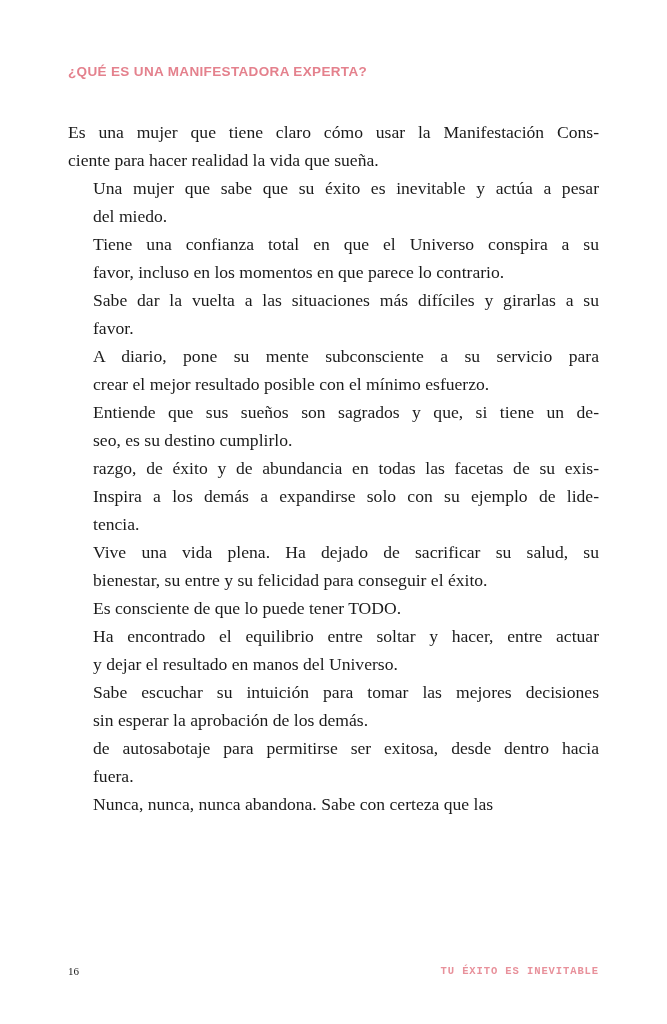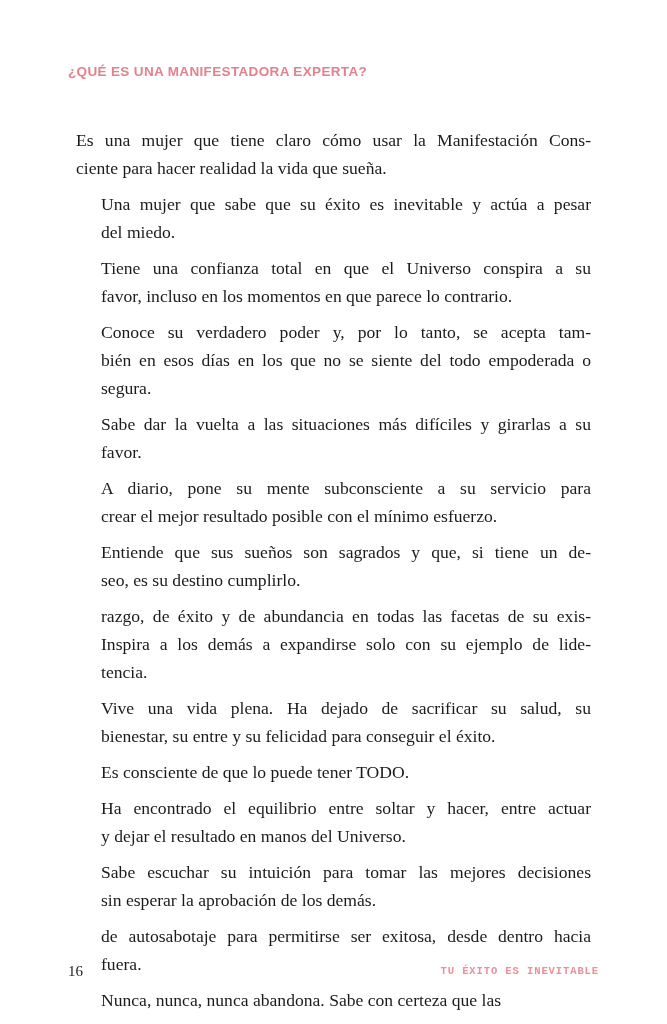--- a/index.html
+++ b/index.html
@@ -43,21 +43,21 @@
 
   
   .body-block {
     position: absolute;
     left: 68px;
     top: 118px;
     width: 531px;
   }
 
   .para {
-    margin: 8px;
+    margin: 0;
     font-size: 17.6px;
     line-height: 28px;
     color: #1b1b1b;
     text-align: justify;
     text-align-last: left;
     text-indent: 0;
     hyphens: manual;
     word-spacing: 0px;
   }
   .para.indent {
@@ -84,21 +84,21 @@
     left: 0;
     top: 960px;
     width: 667px;
     height: 30px;
   }
   .page-number {
     position: absolute;
     left: 68px;
     top: 0;
     font-family: "Liberation Serif", "DejaVu Serif", serif;
-    font-size: 15px;
+    font-size: 11px;
     color: #1b1b1b;
     line-height: 22px;
   }
   .running-head {
     position: absolute;
     right: 68px;
     top: 3px;
     font-family: Liberation Mono, monospace;
     font-weight: 700;
     font-size: 10.5px;
@@ -121,25 +121,20 @@
         <span class="line">Es una mujer que tiene claro cómo usar la Manifestación Cons-</span>
         <span class="line last">ciente para hacer realidad la vida que sueña.</span>
       </p>
       <p class="para indent">
         <span class="line indent">Una mujer que sabe que su éxito es inevitable y actúa a pesar</span>
         <span class="line last">del miedo.</span>
       </p>
       <p class="para indent">
         <span class="line indent">Tiene una confianza total en que el Universo conspira a su</span>
         <span class="line last">favor, incluso en los momentos en que parece lo contrario.</span>
-      </p>
-      <p class="para indent">
-        <span class="line indent">Conoce su verdadero poder y, por lo tanto, se acepta tam-</span>
-        <span class="line">bién en esos días en los que no se siente del todo empoderada o</span>
-        <span class="line last">segura.</span>
       </p>
       <p class="para indent">
         <span class="line indent">Sabe dar la vuelta a las situaciones más difíciles y girarlas a su</span>
         <span class="line last">favor.</span>
       </p>
       <p class="para indent">
         <span class="line indent">A diario, pone su mente subconsciente a su servicio para</span>
         <span class="line last">crear el mejor resultado posible con el mínimo esfuerzo.</span>
       </p>
       <p class="para indent">

